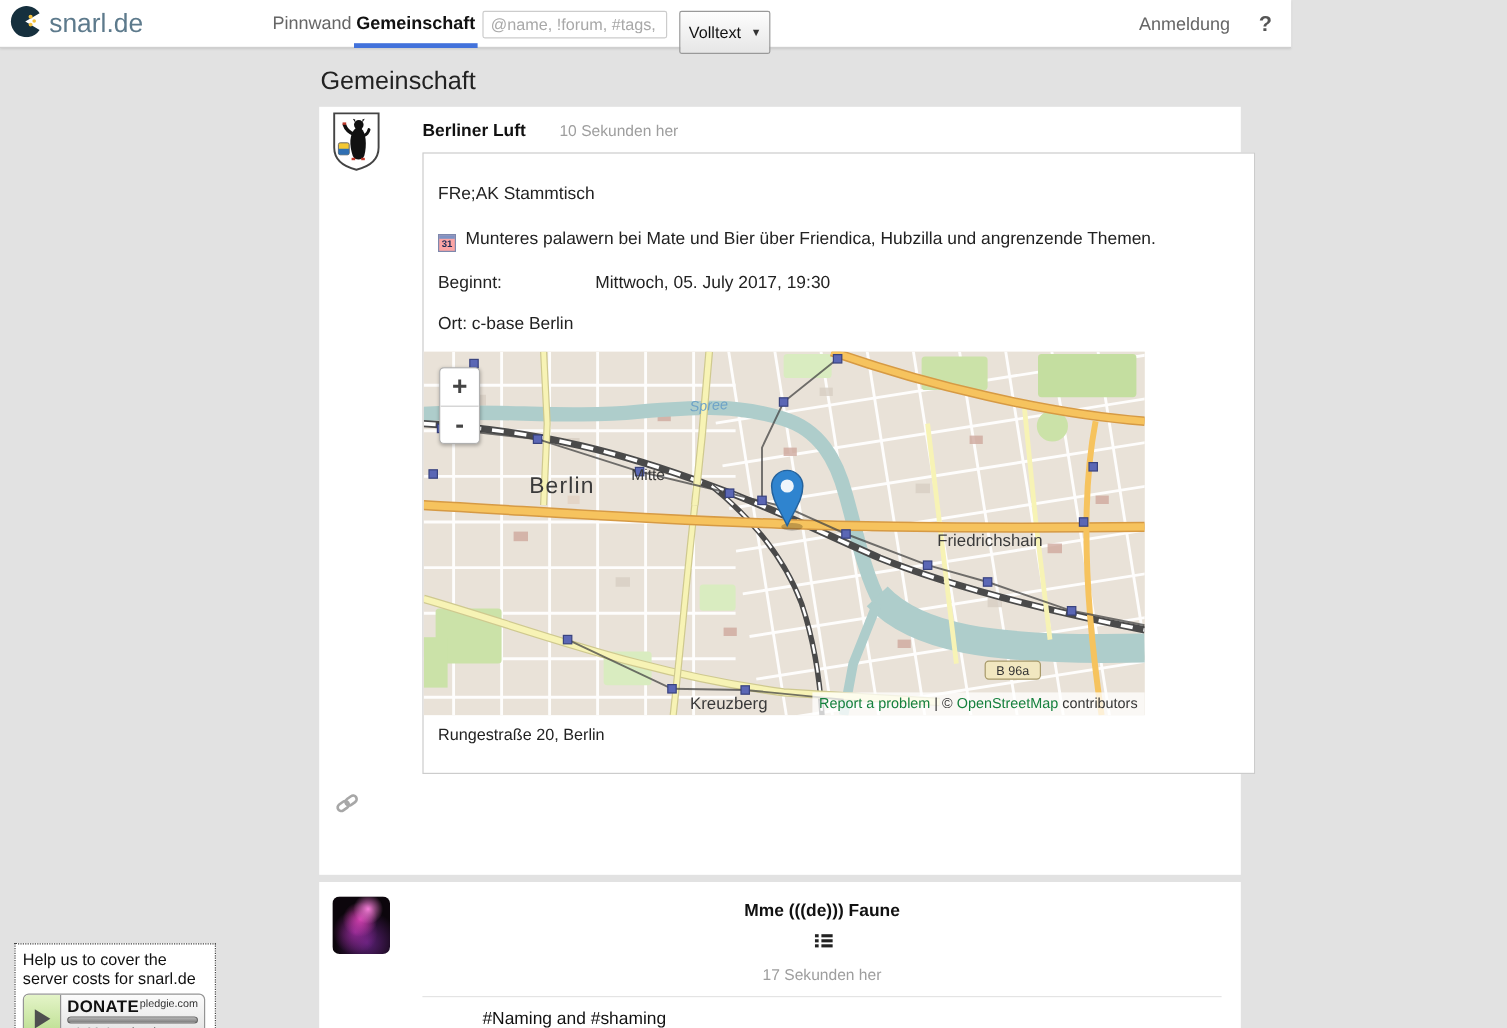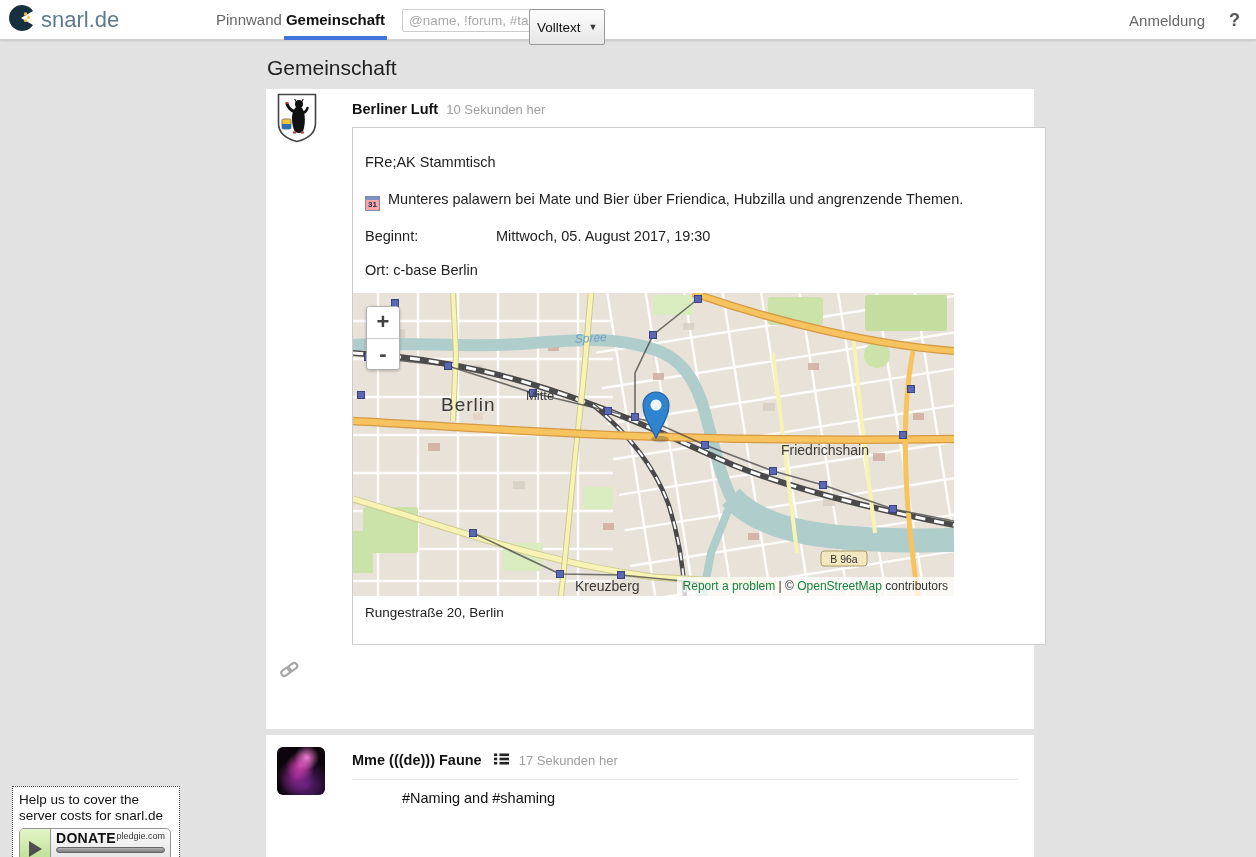--- a/index.html
+++ b/index.html
@@ -6,50 +6,50 @@
   html,body { width:1256px; height:857px; }
   body {
     font-family: "Liberation Sans", sans-serif;
     background:#e2e2e2;
     position:relative;
     overflow:hidden;
     color:#222;
   }
   
   .topbar {
-    position:absolute; left:0; top:0; width:1256px; height:40px;
+    position:absolute; left:0; top:0; width:1076px; height:40px;
     background:#fff; border-bottom:1px solid #cfcfcf;
     box-shadow:0 1px 2px rgba(0,0,0,.12); z-index:40;
   }
   .logo { position:absolute; left:8px; top:0; height:40px; display:flex; align-items:center; gap:7px; cursor:pointer; }
   .logo-text { font-size:22px; color:#5d7a8c; }
-  .nav { position:absolute; left:214px; top:0; height:40px; display:flex; }
+  .nav { position:absolute; left:225px; top:0; height:40px; display:flex; }
   .nav-item { position:relative; height:40px; line-height:40px; font-size:15px; color:#666; padding:0 2px; cursor:pointer; }
   .nav-item.active { color:#111; font-weight:700; }
   .nav-item.active .underline { position:absolute; left:0; right:0; bottom:0; height:4px; background:#4272db; }
   .search-wrap { position:absolute; left:402px; top:9px; }
   .search-input { width:154px; height:23px; border:1px solid #ccc; border-radius:2px; padding:0 6px; font-size:13.5px; font-family:"Liberation Sans",sans-serif; color:#333; }
   .search-input::placeholder { color:#a8a8a8; }
-  .scope-select { position:absolute; left:529px; top:9px; height:23px; min-width:74px;
+  .scope-select { position:absolute; left:566px; top:9px; height:23px; min-width:74px;
     border:1px solid #999; border-radius:2px; background:linear-gradient(#fdfdfd,#e6e6e6);
     display:flex; align-items:center; gap:8px; padding:17px 7px; font-size:13.5px; color:#111; cursor:pointer; }
   .scope-caret { font-size:9px; color:#333; }
   .topbar-right { position:absolute; right:16px; top:0; height:40px; display:flex; align-items:center; gap:24px;justify-content:center; }
   .login-link { font-size:15px; color:#666; cursor:pointer; }
   .help-icon { font-size:18px; font-weight:700; color:#555; cursor:pointer; }
 
   
   .content { position:absolute; left:266px; top:40px; width:768px; }
   .page-title { margin:16px 0 9px 1px; font-size:21px; color:#222; }
   .card { background:#fff; position:relative; }
   .card-1 { padding:4px 16px 14px 86px; min-height:640px; }
   .card-2 { margin-top:6px; padding:10px 16px 60px 86px; min-height:130px; }
 
   .avatar-1 { position:absolute; left:11px; top:4px; width:40px; height:50px; cursor:pointer; }
-  .post-header { padding-top:8px; display:flex; align-items:baseline; gap:8px; }
+  .post-header { padding-top:8px; display:flex; align-items:baseline; gap:28px; }
   .author { font-size:14.5px; font-weight:700; color:#111; cursor:pointer; }
   .post-time { font-size:13px; color:#9e9e9e; }
 
   
   .event-box { margin-top:10px; border:1px solid #ccc; width:694px; background:#fff; }
   .event-body { padding:12px 12px 0 12px; font-size:14.5px; color:#222; }
   .event-title { margin:14px 0 4px; }
   .event-desc { margin:18px 0; line-height:1.55; }
   .cal-icon { display:inline-block; width:15px; height:15px; border:1px solid #7d88ad; background:#fca5a5;
     font-size:8px; line-height:13px; text-align:center; color:#1c2a55; position:relative; top:2px; margin-right:8px; }
@@ -73,21 +73,21 @@
 
   
   .avatar-2 { position:absolute; left:11px; top:12px; width:48px; height:48px; border-radius:6px; cursor:pointer;
     background-color:#0c060c;
     background-image:
       radial-gradient(circle at 62% 22%, rgba(255,130,225,.95), rgba(255,130,225,0) 26%),
       radial-gradient(circle at 48% 40%, rgba(231,70,190,.85), rgba(231,70,190,0) 38%),
       radial-gradient(circle at 40% 62%, rgba(160,45,160,.8), rgba(160,45,160,0) 45%),
       radial-gradient(circle at 60% 80%, rgba(100,35,130,.9), rgba(100,35,130,0) 55%);
   }
-  .post2-header { display:flex; align-items:center; gap:10px; padding-top:6px; }
+  .post2-header { display:flex; align-items:center; gap:10px; padding-top:6px;flex-direction:column; }
   .list-icon { display:inline-block; margin-left:2px; }
   .post2-divider { border-bottom:1px solid #e4e4e4; margin:10px 0 10px; }
   .shared { display:flex; gap:10px; margin-left:8px; }
   .avatar-3 { width:32px; height:32px; border-radius:4px; flex:0 0 32px; cursor:pointer;
     background-color:#171310;
     background-image:
       radial-gradient(circle at 50% 10%, #caa23c, rgba(202,162,60,0) 22%),
       radial-gradient(circle at 50% 18%, #3c2c1a, rgba(60,44,26,0) 45%),
       radial-gradient(circle at 50% 42%, #cfa277, rgba(207,162,119,0) 40%),
       radial-gradient(circle at 50% 85%, #8a5a3c, rgba(138,90,60,0) 60%);
@@ -175,21 +175,21 @@
     </div>
 
     <div class="event-box">
       <div class="event-body">
         <div class="event-title">FRe;AK Stammtisch</div>
         <div class="event-desc">
           <span class="cal-icon"><span class="cal-num">31</span></span><span>Munteres palawern bei Mate und Bier über Friendica, Hubzilla und angrenzende Themen.</span>
         </div>
         <div class="event-row">
           <span class="lbl">Beginnt:</span>
-          <span>Mittwoch, 05. August 2017, 19:30</span>
+          <span>Mittwoch, 05. July 2017, 19:30</span>
         </div>
         <div class="event-loc">Ort: c-base Berlin</div>
       </div>
 
       <div class="map-wrap">
         <svg width="601" height="303" viewBox="0 0 601 303">
           <rect width="601" height="303" fill="#e9e2d8"></rect>
 
           <g stroke="#ffffff" stroke-width="2.4" opacity="0.92">
             <line x1="25" y1="0" x2="25" y2="303"></line>

